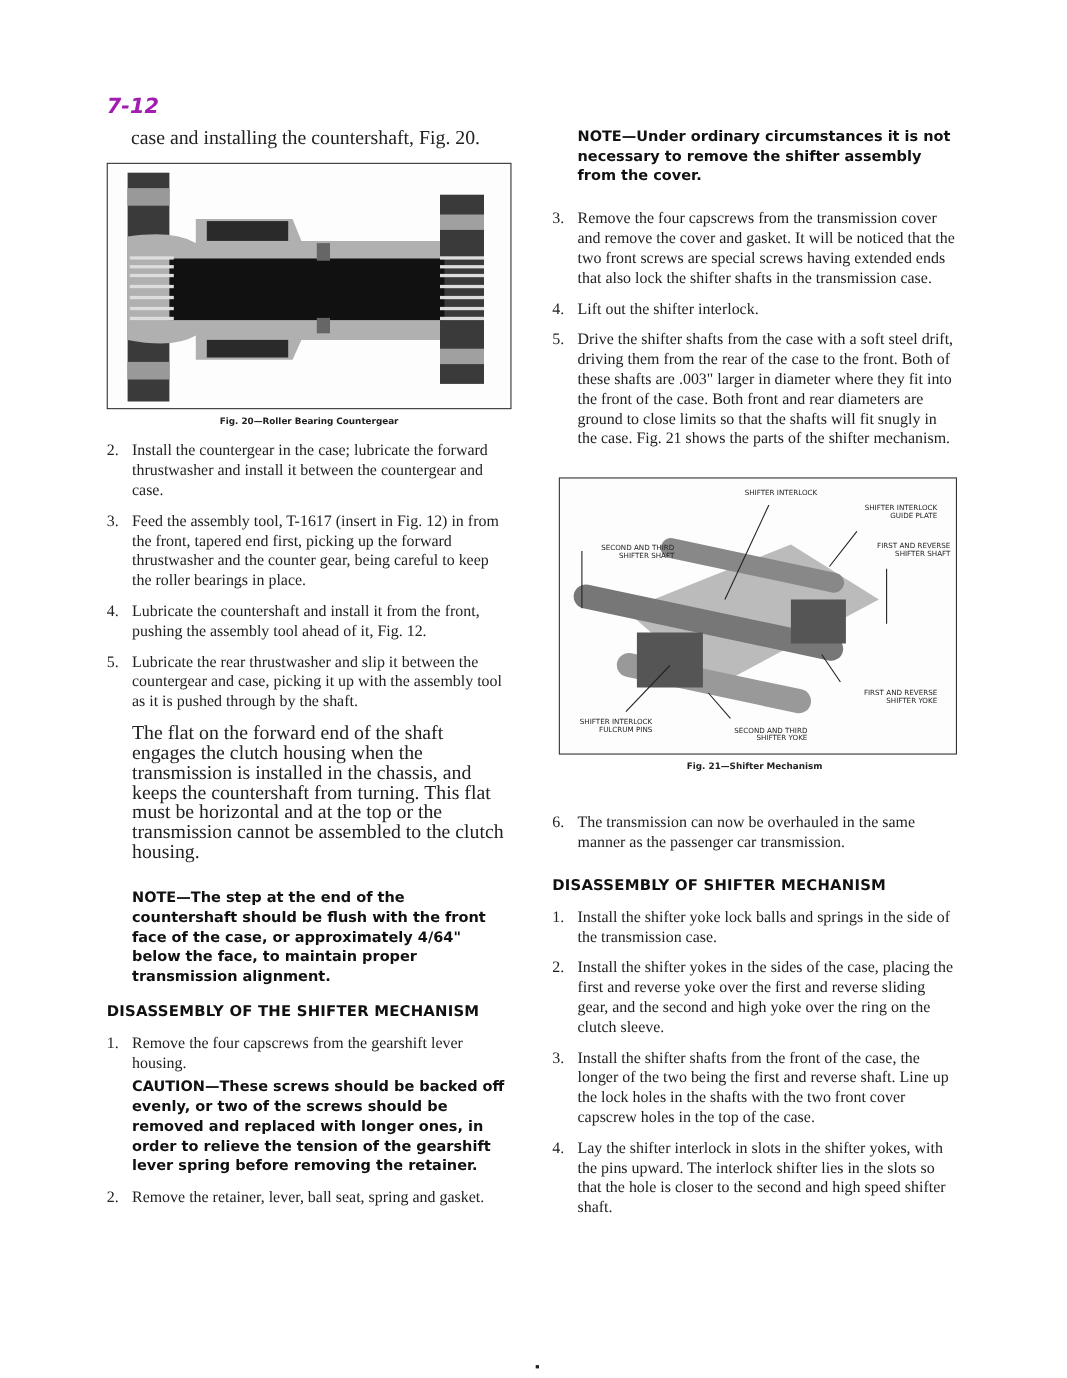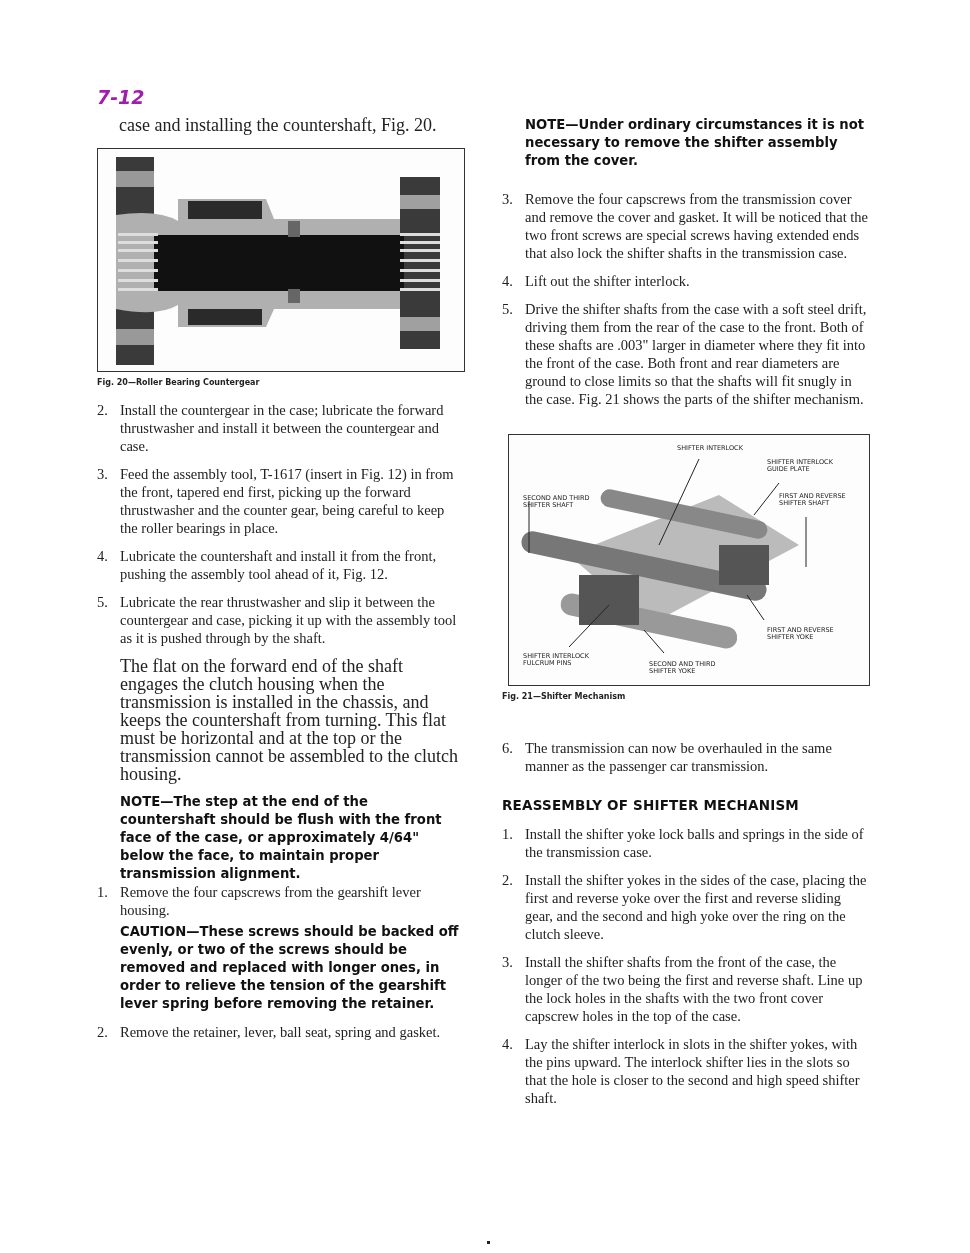--- a/index.html
+++ b/index.html
@@ -9,24 +9,24 @@
               font-weight:bold; font-style:italic; font-size:19px; color:#a21caf; }
   .col { position:absolute; top:116px; width:368px; }
   .col-left { left:97px; }
   .col-right { left:502px; }
   p { margin:0; font-size:18px; line-height:18px; }
   .item { display:flex; margin-bottom:10px; }
   .item .num { width:23px; flex:none; font-size:14.5px; line-height:18px; }
   .item .txt { flex:1; font-size:14.5px; line-height:18px; }
   .note { font-family:"DejaVu Sans", sans-serif; font-weight:bold; font-size:13.2px; line-height:18px; color:#111; }
   .heading { font-family:"DejaVu Sans", sans-serif; font-weight:bold; font-size:13.5px; color:#111; margin:14px 0 12px 0; letter-spacing:0.2px; }
-  .caption { font-family:"DejaVu Sans", sans-serif; font-weight:bold; font-size:8px; color:#222; margin:6px 0 14px 0; }
+  .caption { font-family:"DejaVu Sans", sans-serif; font-weight:bold; font-size:8px; text-align:center; color:#222; margin:6px 0 14px 0; }
   .fig20 { width:368px; height:224px; border:1.5px solid #333; margin-top:14px; position:relative; background:#fdfdfd; box-sizing:border-box; }
   .fig21 { width:362px; height:252px; border:1.5px solid #333; margin:0 0 0 6px; position:relative; background:#fdfdfd; box-sizing:border-box; }
-  .lbl { position:absolute; font-family:"DejaVu Sans", sans-serif; font-size:6.5px; line-height:7px; color:#222; text-transform:uppercase; }
+  .lbl { position:absolute; font-family:"DejaVu Sans", sans-serif; font-size:6.5px; line-height:7px; color:#222; text-transform:uppercase;text-align:right; }
   .center-dot { position:absolute; left:487px; top:1241px; width:3px; height:3px; background:#222; }
 </style>
 </head>
 <body>
 
 <div class="page-num">7-12</div>
 
 <div class="col col-left">
   <p style="padding-left:22px">case and installing the countershaft, Fig. 20.</p>
 
@@ -76,23 +76,24 @@
     <div class="item">
         <span class="num">4.</span>
         <span class="txt">Lubricate the countershaft and install it from the front, pushing the assembly tool ahead of it, Fig. 12.</span>
       </div>
     <div class="item">
         <span class="num">5.</span>
         <span class="txt">Lubricate the rear thrustwasher and slip it between the countergear and case, picking it up with the assembly tool as it is pushed through by the shaft.</span>
       </div>
   </div>
 
-  <p style="padding-left:23px; margin-bottom:10px">The flat on the forward end of the shaft engages the clutch housing when the transmission is installed in the chassis, and keeps the countershaft from turning. This flat must be horizontal and at the top or the transmission cannot be assembled to the clutch housing.</p>
+  <p style="padding-left:23px; margin-bottom:25px">The flat on the forward end of the shaft engages the clutch housing when the transmission is installed in the chassis, and keeps the countershaft from turning. This flat must be horizontal and at the top or the transmission cannot be assembled to the clutch housing.</p>
   <p class="note" style="padding-left:23px">NOTE—The step at the end of the countershaft should be flush with the front face of the case, or approximately 4/64" below the face, to maintain proper transmission alignment.</p>
 
+  <div class="heading">DISASSEMBLY OF THE SHIFTER MECHANISM</div>
 
   <div class="item" style="margin-bottom:4px">
       <span class="num">1.</span>
       <span class="txt">Remove the four capscrews from the gearshift lever housing.</span>
     </div>
   <p class="note" style="padding-left:23px; margin-bottom:10px">CAUTION—These screws should be backed off evenly, or two of the screws should be removed and replaced with longer ones, in order to relieve the tension of the gearshift lever spring before removing the retainer.</p>
   <div class="item">
       <span class="num">2.</span>
       <span class="txt">Remove the retainer, lever, ball seat, spring and gasket.</span>
     </div>
@@ -142,21 +143,21 @@
     <div class="lbl" style="left:14px;top:218px;width:70px">Shifter Interlock Fulcrum Pins</div>
     <div class="lbl" style="left:140px;top:226px;width:85px">Second and Third Shifter Yoke</div>
   </div>
   <div class="caption" style="margin-bottom:38px">Fig. 21—Shifter Mechanism</div>
 
   <div class="item">
       <span class="num">6.</span>
       <span class="txt">The transmission can now be overhauled in the same manner as the passenger car transmission.</span>
     </div>
 
-  <div class="heading" style="margin-top:22px">REASSEMBLY OF SHIFTER MECHANISM</div>
+  <div class="heading" style="margin-top:22px">DISASSEMBLY OF SHIFTER MECHANISM</div>
 
   <div>
     <div class="item">
         <span class="num">1.</span>
         <span class="txt">Install the shifter yoke lock balls and springs in the side of the transmission case.</span>
       </div>
     <div class="item">
         <span class="num">2.</span>
         <span class="txt">Install the shifter yokes in the sides of the case, placing the first and reverse yoke over the first and reverse sliding gear, and the second and high yoke over the ring on the clutch sleeve.</span>
       </div>

